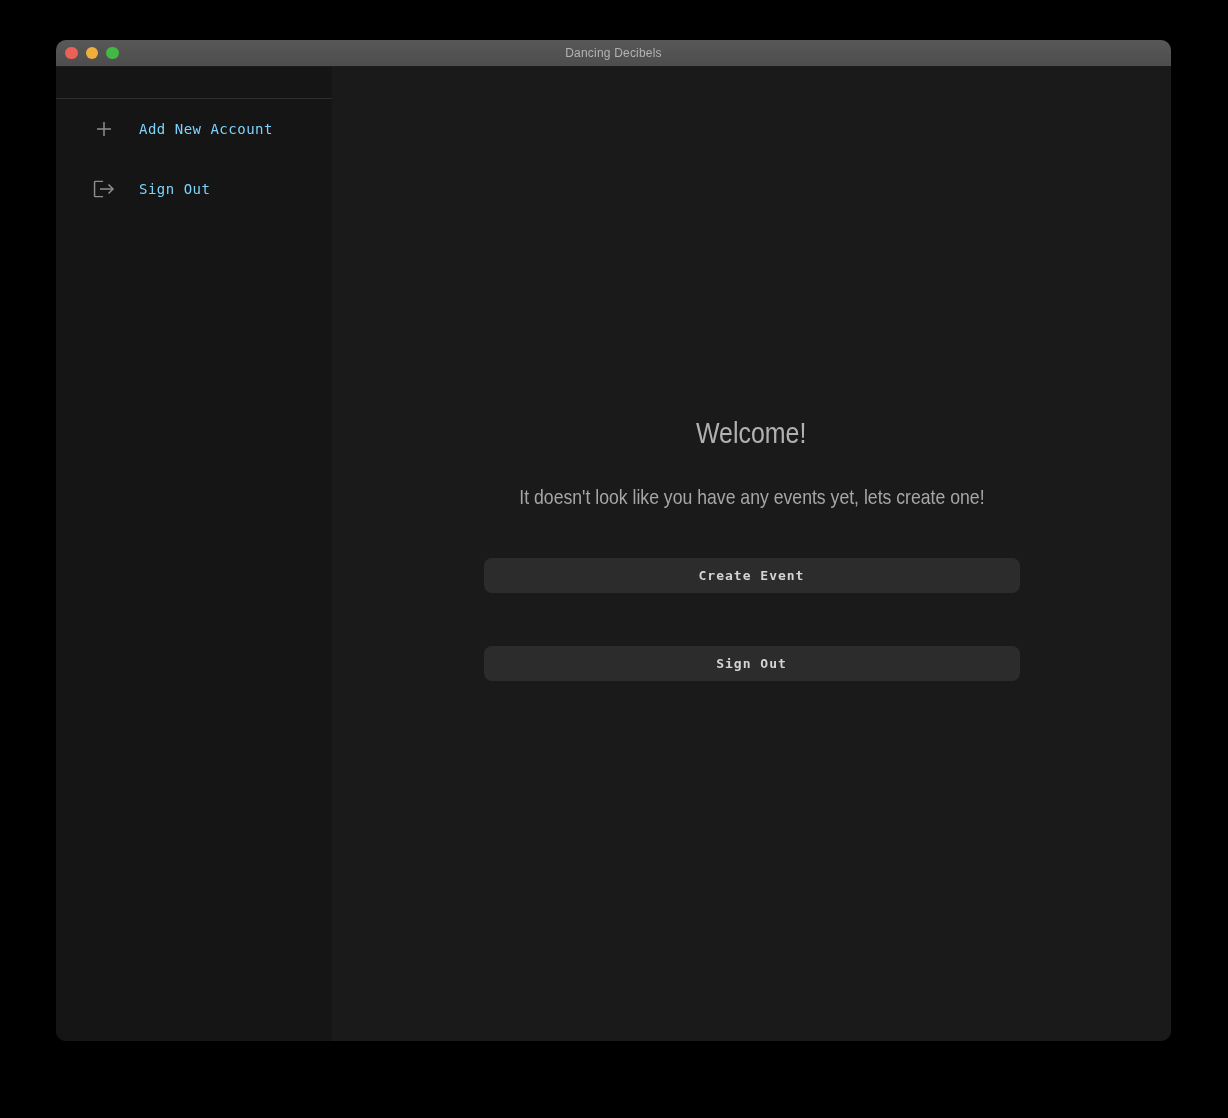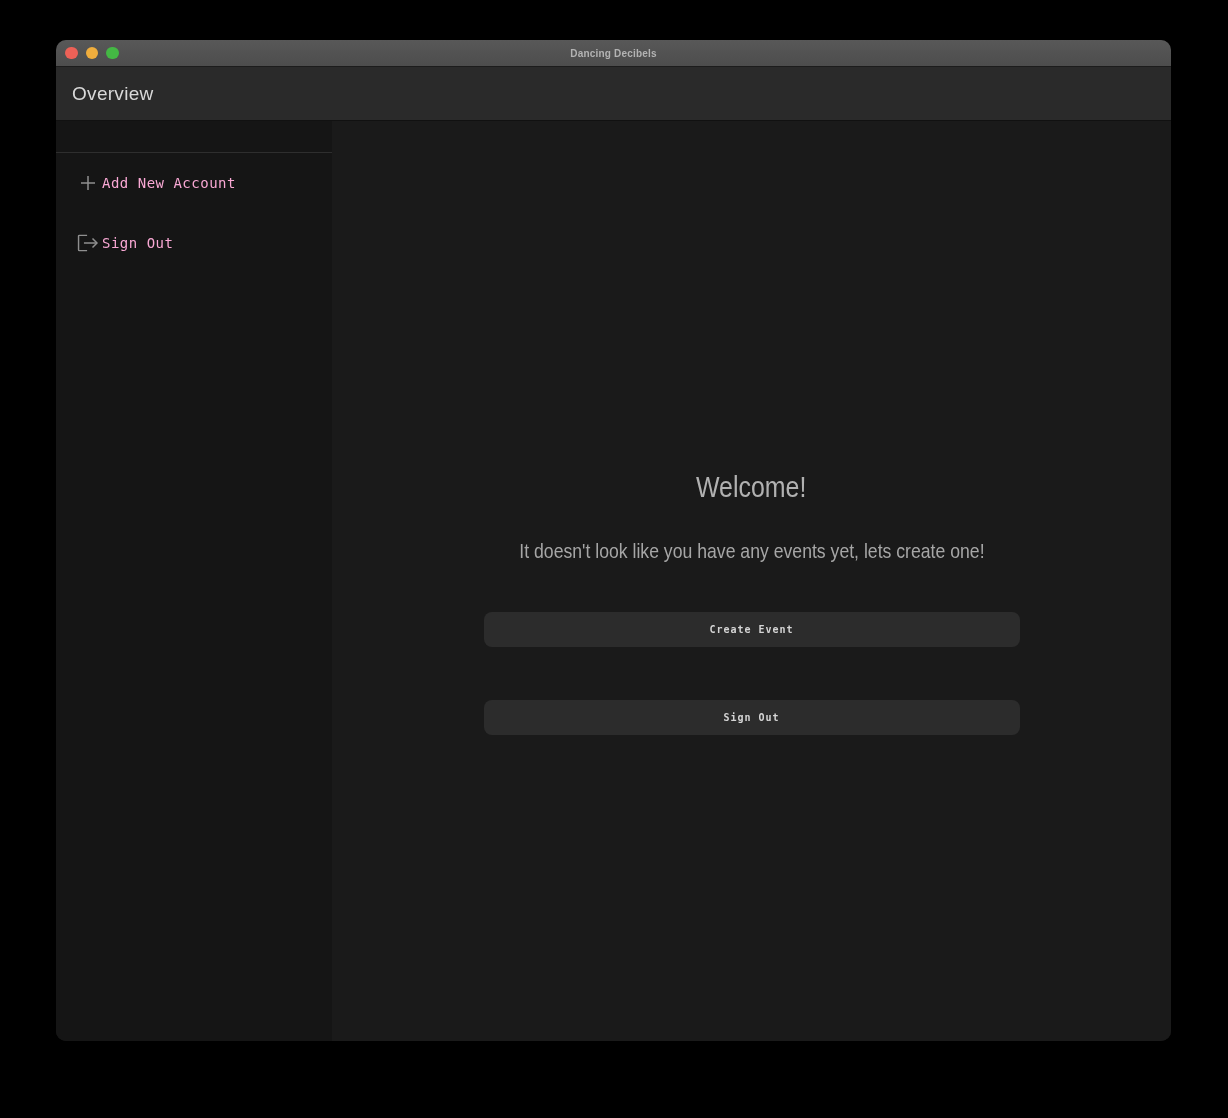--- a/index.html
+++ b/index.html
@@ -21,39 +21,39 @@
     border-bottom: 1px solid #1c1c1c;
     position: relative;
     display: flex; align-items: center; justify-content: center;
   }
   .lights { position: absolute; left: 9px; top: 0; bottom: 0;
             display: flex; align-items: center; gap: 8px; }
   .light { width: 12.5px; height: 12.5px; border-radius: 50%; cursor: pointer; }
   .light.red    { background: #ec6157; }
   .light.yellow { background: #f0ae3d; }
   .light.green  { background: #44b844; }
-  .titlebar-title { font-size: 10px; font-weight: 700; color: #b3b3b3; letter-spacing: .2px; }
+  .titlebar-title { font-size: 12px; font-weight: 400; color: #b3b3b3; letter-spacing: .2px; }
 
   
   .header {
     height: 54px; flex: 0 0 54px;
     background: #2a2a2a;
     border-bottom: 1px solid #111;
     display: flex; align-items: center; padding: 0 16px;
   }
   .header .page-title { font-size: 19px; font-weight: 400; color: #d9d9d9; letter-spacing: .3px; }
 
   
   .content { flex: 1; display: flex; min-height: 0; }
 
   .sidebar { width: 276px; flex: 0 0 276px; background: #151515; }
   .sidebar-top { height: 32px; border-bottom: 1px solid #2e2e2e; }
   .side-item {
     height: 60px; display: flex; align-items: center;
-    padding: 0 18px; gap: 0; color: #f9a8d4; cursor: pointer;
+    padding: 0 34px; gap: 21px; color: #7dd3fc; cursor: pointer;
   }
   .side-item .icon { width: 28px; display: flex; align-items: center; justify-content: center;
                      color: #8f8f8f; }
   .side-label { font-family: "DejaVu Sans Mono", monospace; font-size: 14px; letter-spacing: .5px; }
 
   .main {
     flex: 1; background: #1a1a1a;
     display: flex; flex-direction: column; align-items: center;
     padding-top: 349px;
   }
@@ -64,44 +64,41 @@
     transform: scaleX(.86); white-space: nowrap;
   }
   .welcome-message {
     font-size: 21px; color: #a6a6a6; line-height: 26px; margin-bottom: 24px;
     transform: scaleX(.84); white-space: nowrap;
   }
   .big-btn {
     width: 536px; height: 35px;
     background: #2c2c2c; border: none; border-radius: 8px;
     color: #d4d4d4; font-family: "DejaVu Sans Mono", monospace;
-    font-size: 10px; font-weight: 700; letter-spacing: 1px;
+    font-size: 13px; font-weight: 700; letter-spacing: 1px;
     margin-bottom: 29px; cursor: pointer;
   }
   .big-btn:last-child { margin-bottom: 0; }
 
   svg { display: block; }
 </style>
 </head>
 <body>
 
 <div class="window">
 
   <div class="titlebar">
     <div class="lights">
       <span class="light red"></span>
       <span class="light yellow"></span>
       <span class="light green"></span>
     </div>
     <div class="titlebar-title">Dancing Decibels</div>
   </div>
 
-  <div class="header">
-    <div class="page-title">Overview</div>
-  </div>
 
   <div class="content">
 
     <aside class="sidebar">
       <div class="sidebar-top"></div>
 
       <div class="side-item">
         <span class="icon">
           <svg width="16" height="16" viewBox="0 0 16 16" fill="none" stroke="currentColor" stroke-width="1.5">
             <line x1="8" y1="1" x2="8" y2="15"></line>

